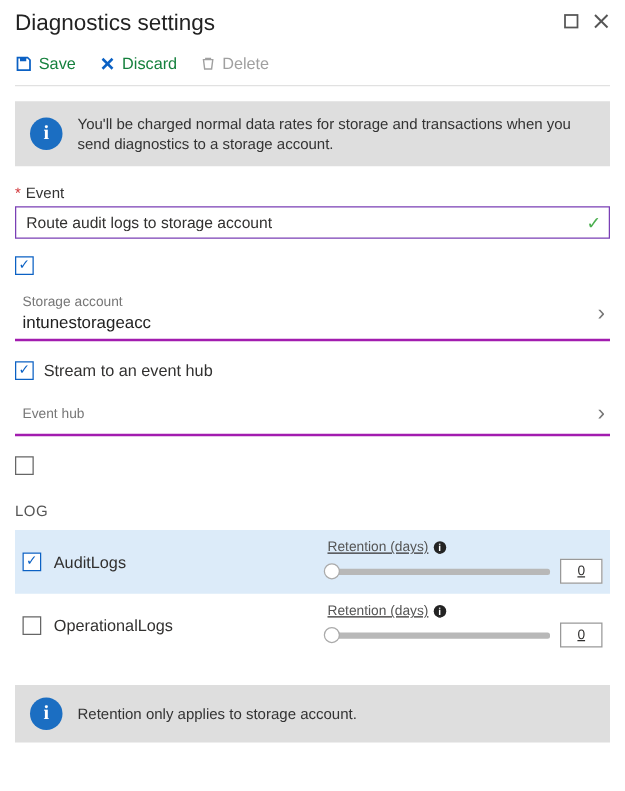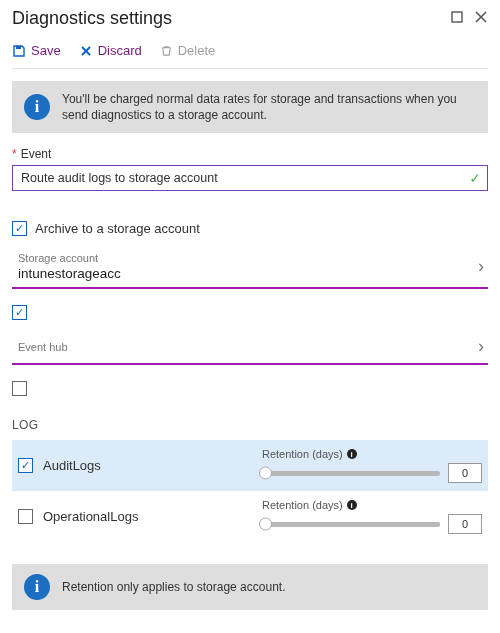--- a/index.html
+++ b/index.html
@@ -33,21 +33,21 @@
     display: flex;
     align-items: center;
     gap: 18px;
     border-bottom: 1px solid #e1e1e1;
     padding: 6px 0 10px 0;
   }
   .toolbar-btn {
     display: flex; align-items: center; gap: 5px;
     font-size: 13px; cursor: pointer;
   }
-  .toolbar-btn.primary { color: #701a75; }
+  .toolbar-btn.primary { color: #15803d; }
   .toolbar-btn.primary svg { fill: #0b61c4; }
   .toolbar-btn.disabled { color: #a0a0a0; }
   .toolbar-btn.disabled svg { fill: #a0a0a0; }
 
   .infobar {
     display: flex; align-items: center; gap: 12px;
     background: #dedede;
     padding: 10px 12px;
     margin: 12px 0 14px 0;
     font-size: 12px;
@@ -67,21 +67,21 @@
 
   .field-label {
     font-size: 12px; color: #333; margin-bottom: 4px;
     display: flex; gap: 4px;
   }
   .required-star { color: #d13438; }
   .name-row {
     display: flex; align-items: center;
     border: 1px solid #7a3fb5;
     height: 26px; padding: 0 6px;
-    margin-bottom: 30px;
+    margin-bottom: 14px;
     gap: 48px;
   }
   .name-input {
     flex: 1; border: none; outline: none;
     font-size: 12.5px; color: #323130;
     background: transparent;
   }
   .valid-check { color: #4caf50; font-size: 14px; }
 
   .check-row {
@@ -115,21 +115,21 @@
   }
 
   .log-row {
     display: flex; align-items: center;
     padding: 8px 6px;
     gap: 10px;
   }
   .log-row.selected { background: #dcebf9; }
   .log-row .chk { flex: 0 0 15px; }
   .log-name { flex: 1 1 auto; font-size: 13px; }
-  .retention-col { flex: 0 0 220px; display: flex; flex-direction: column; }
+  .retention-col { flex: 0 0 220px; display: flex; flex-direction: column; text-decoration: underline; }
   .ret-label { font-size: 11px; color: #555; display: flex; align-items: center; gap: 4px; }
   .ret-info {
     width: 10px; height: 10px; border-radius: 50%;
     background: #232323; color: #fff; font-size: 8px;
     display: flex; align-items: center; justify-content: center;
     font-weight: 700;
   }
   .slider-wrap { display: flex; align-items: center; gap: 8px; margin-top: 3px; }
   .slider-track {
     position: relative; flex: 1; height: 5px; background: #b8b8b8;
@@ -206,34 +206,34 @@
   </div>
   <div class="name-row">
     <input class="name-input" value="Route audit logs to storage account" style="">
     <span class="valid-check">✓</span>
   </div>
 
   <div class="check-row">
     <span class="chk" data-state="checked">
         <span>✓</span>
       </span>
-    <span>Archive to a storage account</span>
   </div>
   <div class="selector">
     <div class="selector-text">
       <div class="sel-label">Storage account</div>
       <div class="sel-value">intunestorageacc</div>
     </div>
     <div class="chevron">›</div>
   </div>
 
   <div class="check-row">
     <span class="chk" data-state="checked">
         <span>✓</span>
       </span>
+    <span>Stream to an event hub</span>
   </div>
   <div class="selector">
     <div class="selector-text">
       <div class="sel-label">Event hub</div>
     </div>
     <div class="chevron">›</div>
   </div>
 
   <div class="check-row" style="margin-top:4px">
     <span class="chk" data-state="unchecked">

